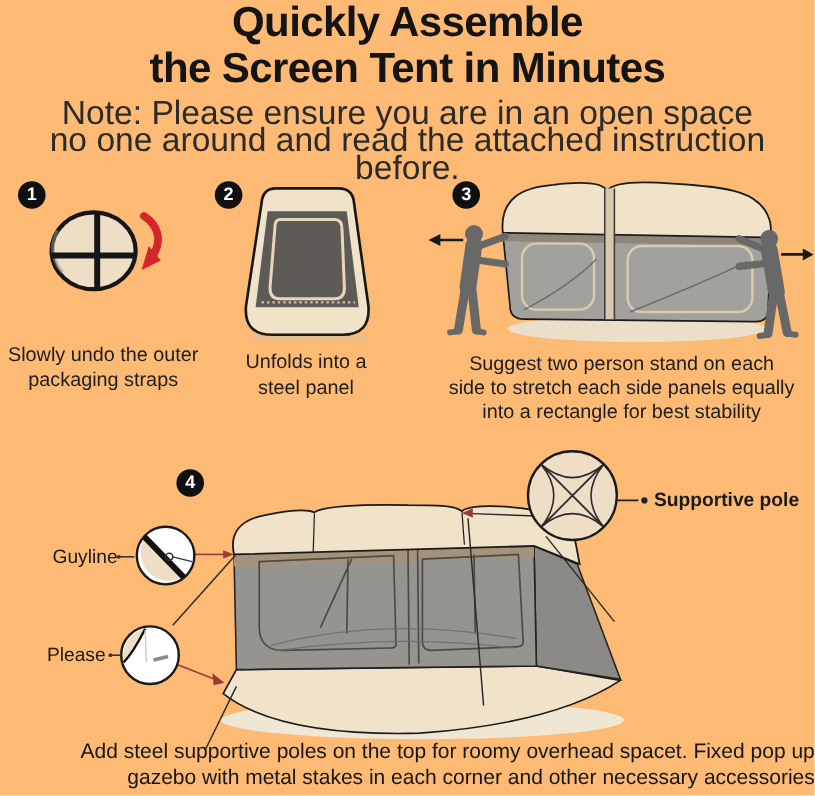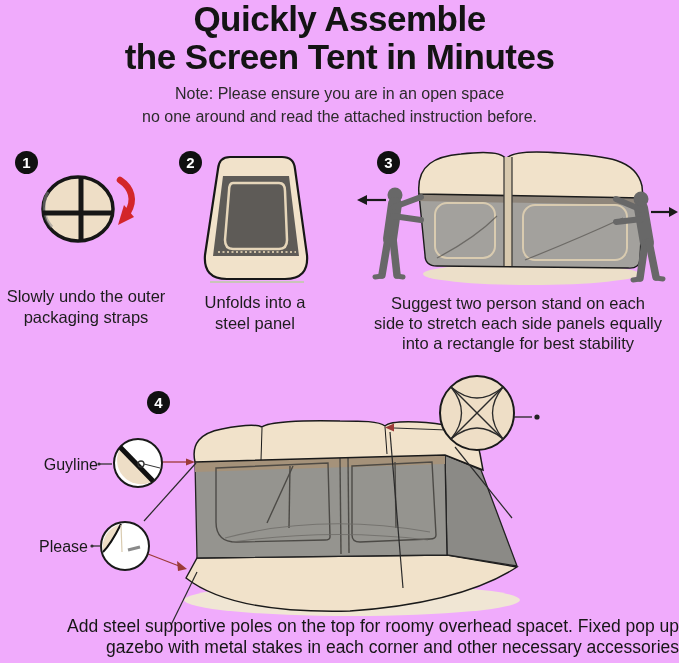--- a/index.html
+++ b/index.html
@@ -1,28 +1,28 @@
 <!DOCTYPE html>
 <html><head>
 <meta charset="utf-8">
 <style>
   html,body{margin:0;padding:0;background:#ffffff;}
   #stage{
-    position:relative;width:679px;height:663px;background:#f0abfc;overflow:hidden;
+    position:relative;width:679px;height:663px;background:#fdba74;overflow:hidden;
     font-family:"Liberation Sans", sans-serif;color:#1b1b1b;
   }
   .abs{position:absolute;}
   .pre{white-space:pre-line;}
   .center{text-align:center;}
   #title{
     left:0;top:0;width:679px;font-size:35px;line-height:38px;font-weight:bold;
     letter-spacing:-0.5px;color:#141414;
   }
   #note{
-    left:0;top:82px;width:679px;font-size:16px;line-height:23px;color:#2b2b2b;
+    left:0;top:82px;width:679px;font-size:28px;line-height:23px;color:#2b2b2b;
   }
   .badge{
     width:23px;height:23px;border-radius:50%;background:#101010;color:#ffffff;
     font-size:15px;font-weight:bold;display:flex;align-items:center;justify-content:center;
   }
   .caption{font-size:16.5px;line-height:21px;color:#1d1d1d;}
   .maplabel{font-size:16px;color:#1a1a1a;}
   svg{display:block;}
 </style>
 </head>
@@ -184,20 +184,21 @@
       <path d="M451,69 Q477,47 503,69" fill="none" stroke="#2a2a2a" stroke-width="1.3"></path>
       <path d="M451,17 Q472,43 451,69" fill="none" stroke="#2a2a2a" stroke-width="1.3"></path>
       <path d="M503,17 Q482,43 503,69" fill="none" stroke="#2a2a2a" stroke-width="1.3"></path>
       <line x1="514" y1="47" x2="532" y2="47" stroke="#222222" stroke-width="1.3"></line>
       <circle cx="537" cy="47" r="2.6" fill="#222222"></circle>
     </g>
   </svg>
 
   <div class="abs maplabel" style="left:20px;top:456px;width:78px;text-align:right;">Guyline</div>
   <div class="abs maplabel" style="left:20px;top:538px;width:68px;text-align:right;">Please</div>
+  <div class="abs maplabel" style="left:545px;top:409px;font-weight:bold;">Supportive pole</div>
 
   <div class="abs caption center pre" style="left:0;top:286px;width:172px;text-align:center;">Slowly undo the outer
 packaging straps</div>
   <div class="abs caption center pre" style="left:185px;top:292px;width:140px;">Unfolds into a
 steel panel</div>
   <div class="abs caption center pre" style="left:358px;top:293px;width:320px;line-height:20px;">Suggest two person stand on each
 side to stretch each side panels equally
 into a rectangle for best stability</div>
 
   <div class="abs center pre" style="left:0;top:616px;width:679px;font-size:17.5px;line-height:20.5px;color:#161616;text-align:right;">Add steel supportive poles on the top for roomy overhead spacet. Fixed pop up

